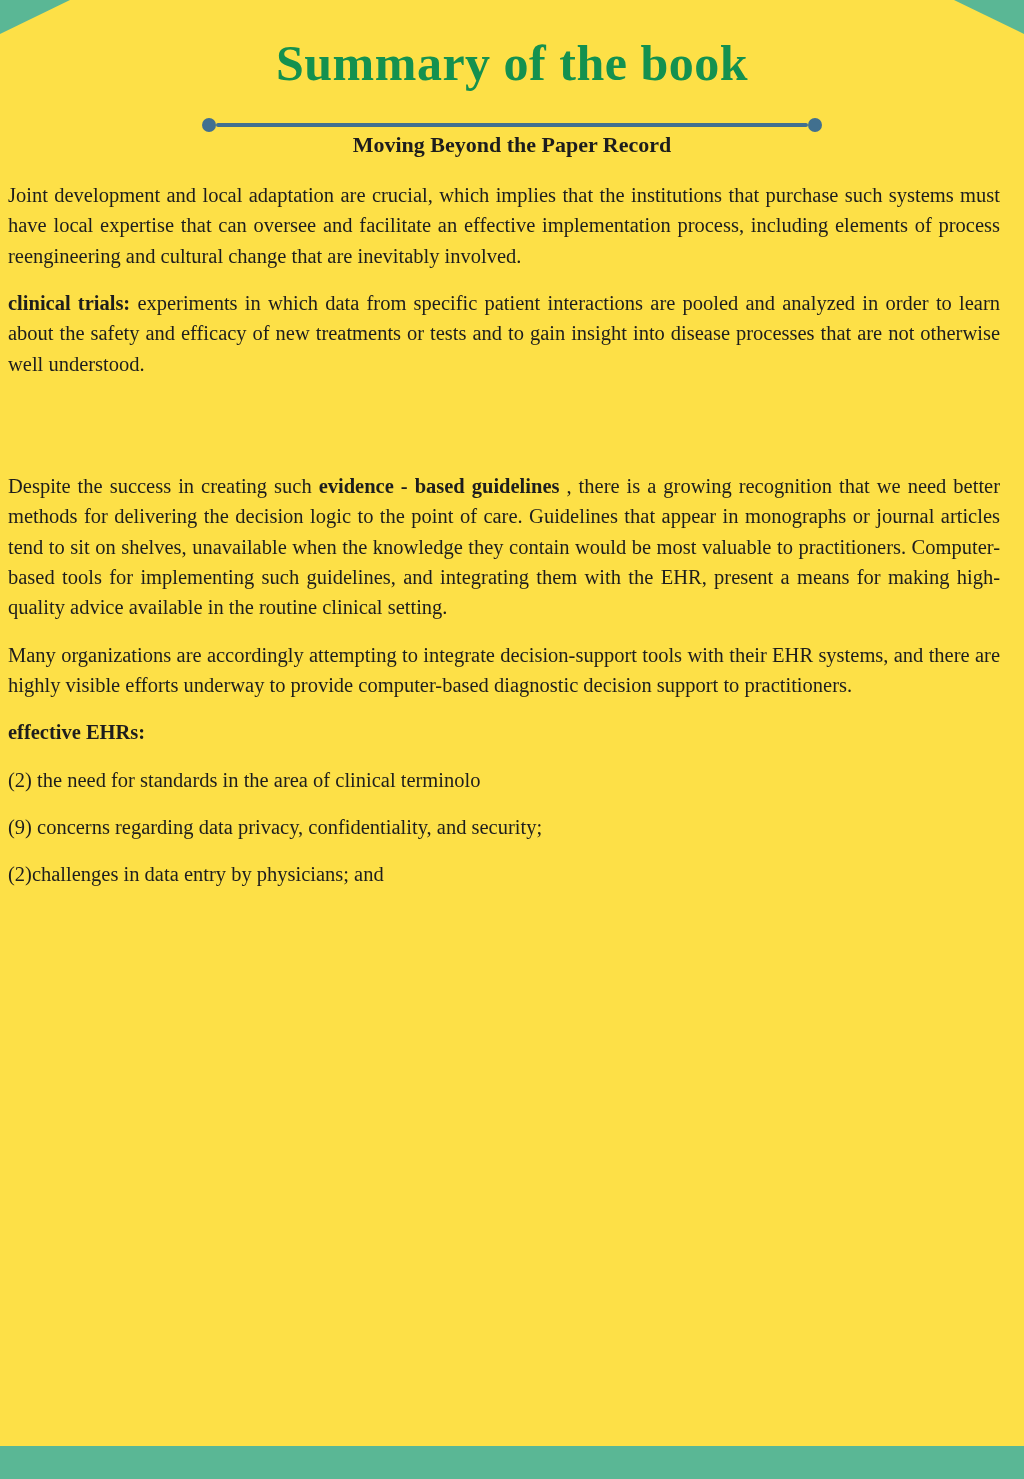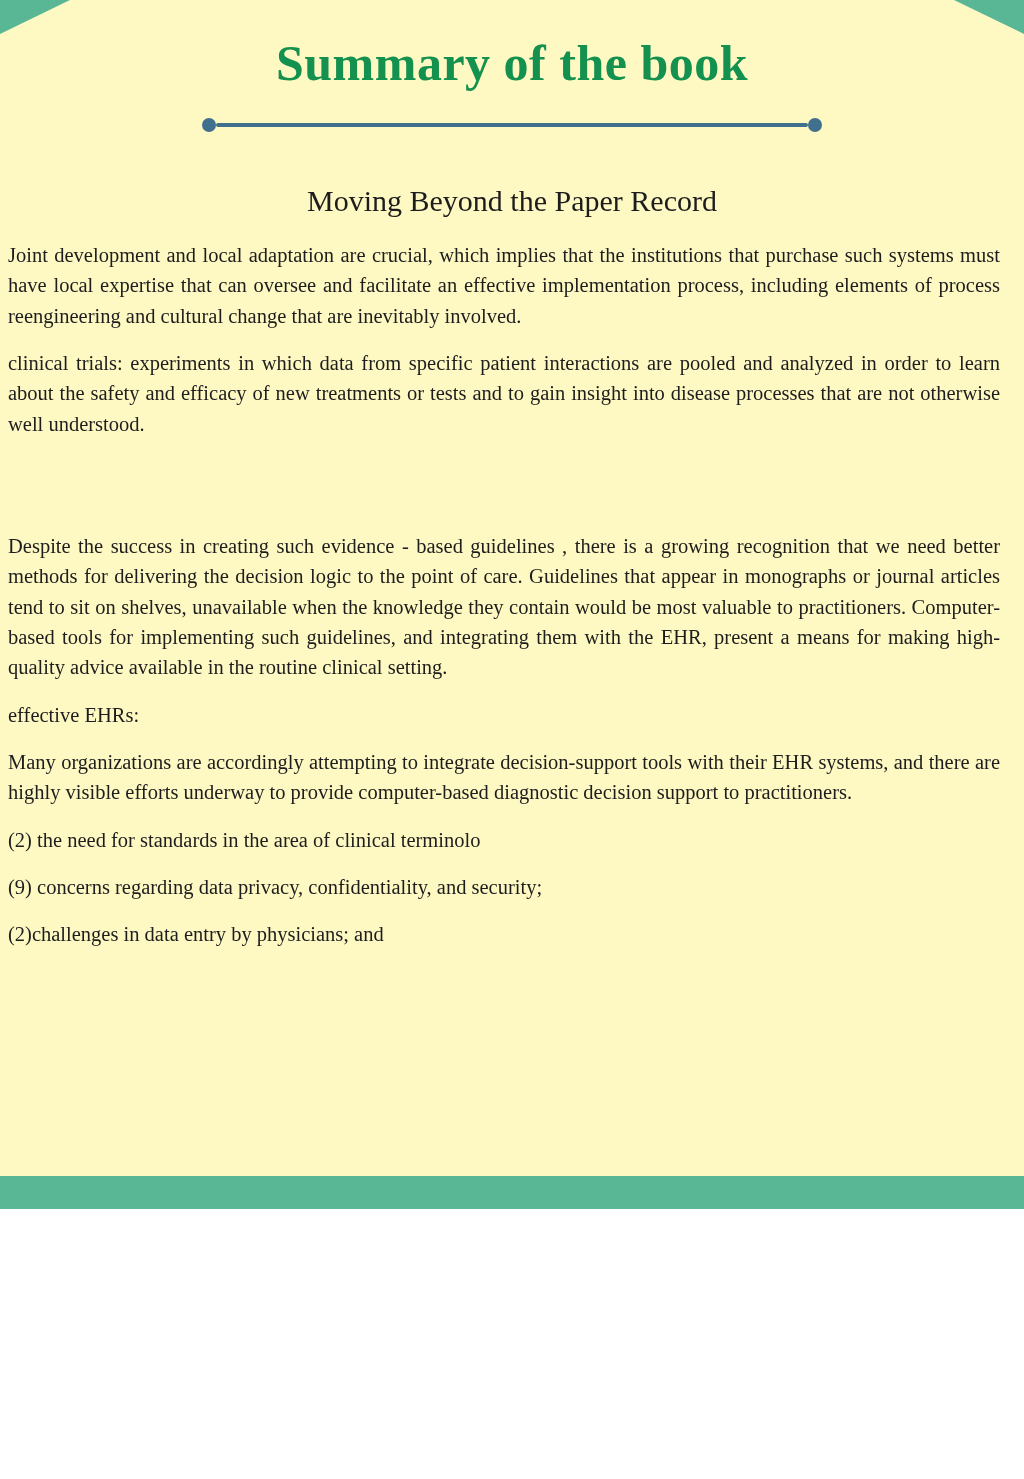--- a/index.html
+++ b/index.html
@@ -1,22 +1,22 @@
 <!DOCTYPE html>
 <html><head>
 <meta charset="utf-8">
 <style>
   * { margin: 0; padding: 0; box-sizing: border-box; }
   html, body { background: #ffffff; }
   .page {
     position: relative;
     width: 1024px;
-    height: 1209px;
+    height: 1479px;
     margin: 0 auto;
-    background: #fef9c3;
+    background: #fde047;
     overflow: hidden;
     font-family: "Liberation Serif", serif;
     color: #1d1d1d;
   }
   
   .corner { position: absolute; top: 0; width: 0; height: 0; }
   .corner-left {
     left: 0;
     border-top: 34px solid #5ab795;
     border-right: 70px solid transparent;
@@ -49,40 +49,39 @@
     flex: 0 0 auto;
   }
   .divider .line {
     flex: 1 1 auto;
     height: 4px;
     background: #41708f;
     border-radius: 2px;
   }
   
   .subtitle {
-    margin-top: 52px;
     text-align: center;
-    font-size: 30px;
-    font-weight: 400;
+    font-size: 22px;
+    font-weight: 700;
     color: #1d1d1d;
   }
   
   .content {
     margin-top: 22px;
     padding: 0 24px 0 8px;
     font-size: 20.5px;
     line-height: 1.48;
   }
   .para {
     text-align: justify;
     margin-bottom: 17px;
   }
   .para:nth-child(2) { margin-bottom: 0; }
   .para:nth-child(3) { margin-top: 92px; }
-  .para .b { font-weight: 400; }
+  .para .b { font-weight: 700; }
   
   .footer-bar {
     position: absolute;
     left: 0; right: 0; bottom: 0;
     height: 33px;
     background: #5ab795;
   }
 </style>
 </head>
 <body>
@@ -98,21 +97,21 @@
     <span class="line"></span>
     <span class="dot"></span>
   </div>
 
   <h2 class="subtitle">Moving Beyond the Paper Record</h2>
 
   <div class="content">
       <p class="para"><span>Joint development and local adaptation are crucial, which implies that the institutions that purchase such systems must have local expertise that can oversee and facilitate an effective implementation process, including elements of process reengineering and cultural change that are inevitably involved.</span></p>
       <p class="para"><span class="b">clinical trials: </span><span>experiments in which data from specific patient interactions are pooled and analyzed in order to learn about the safety and efficacy of new treatments or tests and to gain insight into disease processes that are not otherwise well understood.</span></p>
       <p class="para"><span>Despite the success in creating such </span><span class="b">evidence - based guidelines</span><span> , there is a growing recognition that we need better methods for delivering the decision logic to the point of care. Guidelines that appear in monographs or journal articles tend to sit on shelves, unavailable when the knowledge they contain would be most valuable to practitioners. Computer-based tools for implementing such guidelines, and integrating them with the EHR, present a means for making high-quality advice available in the routine clinical setting.</span></p>
+      <p class="para"><span>Many organizations are accordingly attempting to integrate decision-support tools with their EHR systems, and there are highly visible efforts underway to provide computer-based diagnostic decision support to practitioners.</span></p>
       <p class="para"><span class="b">effective EHRs:</span></p>
-      <p class="para"><span>Many organizations are accordingly attempting to integrate decision-support tools with their EHR systems, and there are highly visible efforts underway to provide computer-based diagnostic decision support to practitioners.</span></p>
       <p class="para"><span>(2) the need for standards in the area of clinical terminolo</span></p>
       <p class="para"><span>(9) concerns regarding data privacy, confidentiality, and security;</span></p>
       <p class="para"><span>(2)challenges in data entry by physicians; and</span></p>
     </div>
 
   <div class="footer-bar"></div>
 </div>
 
 </body></html>

